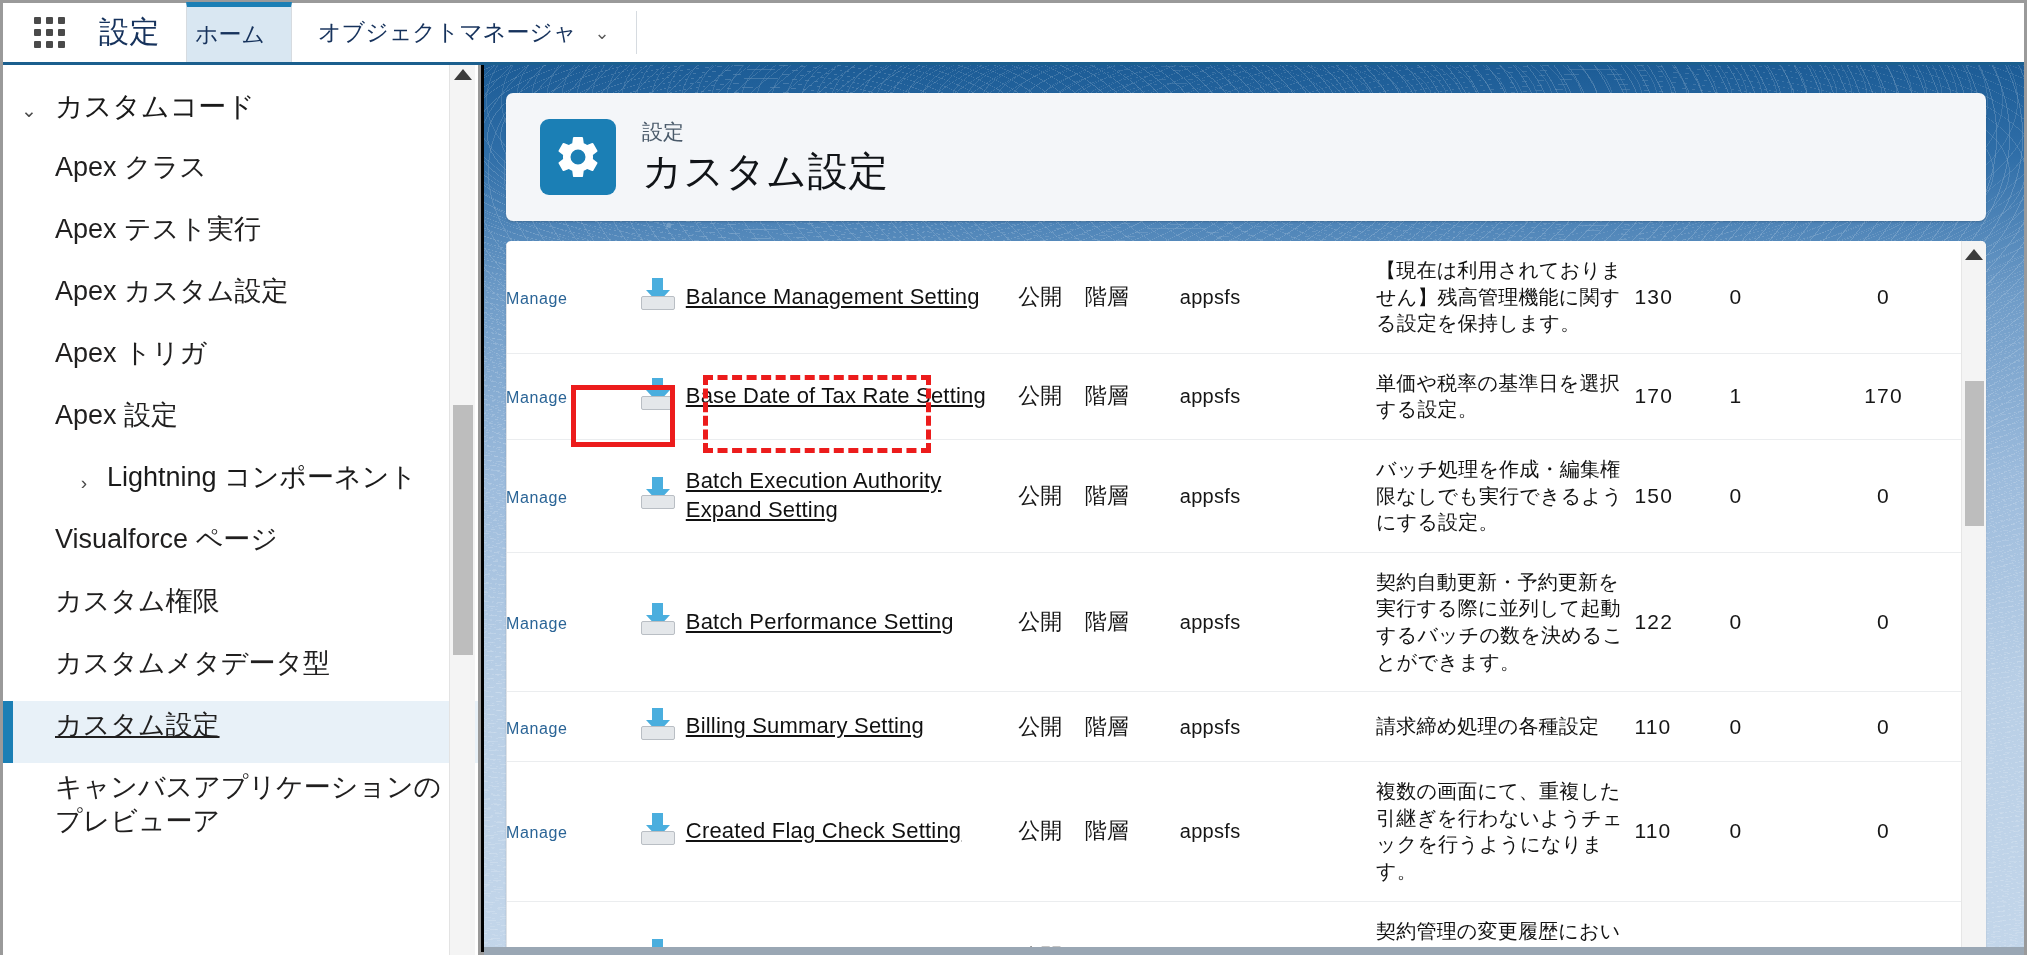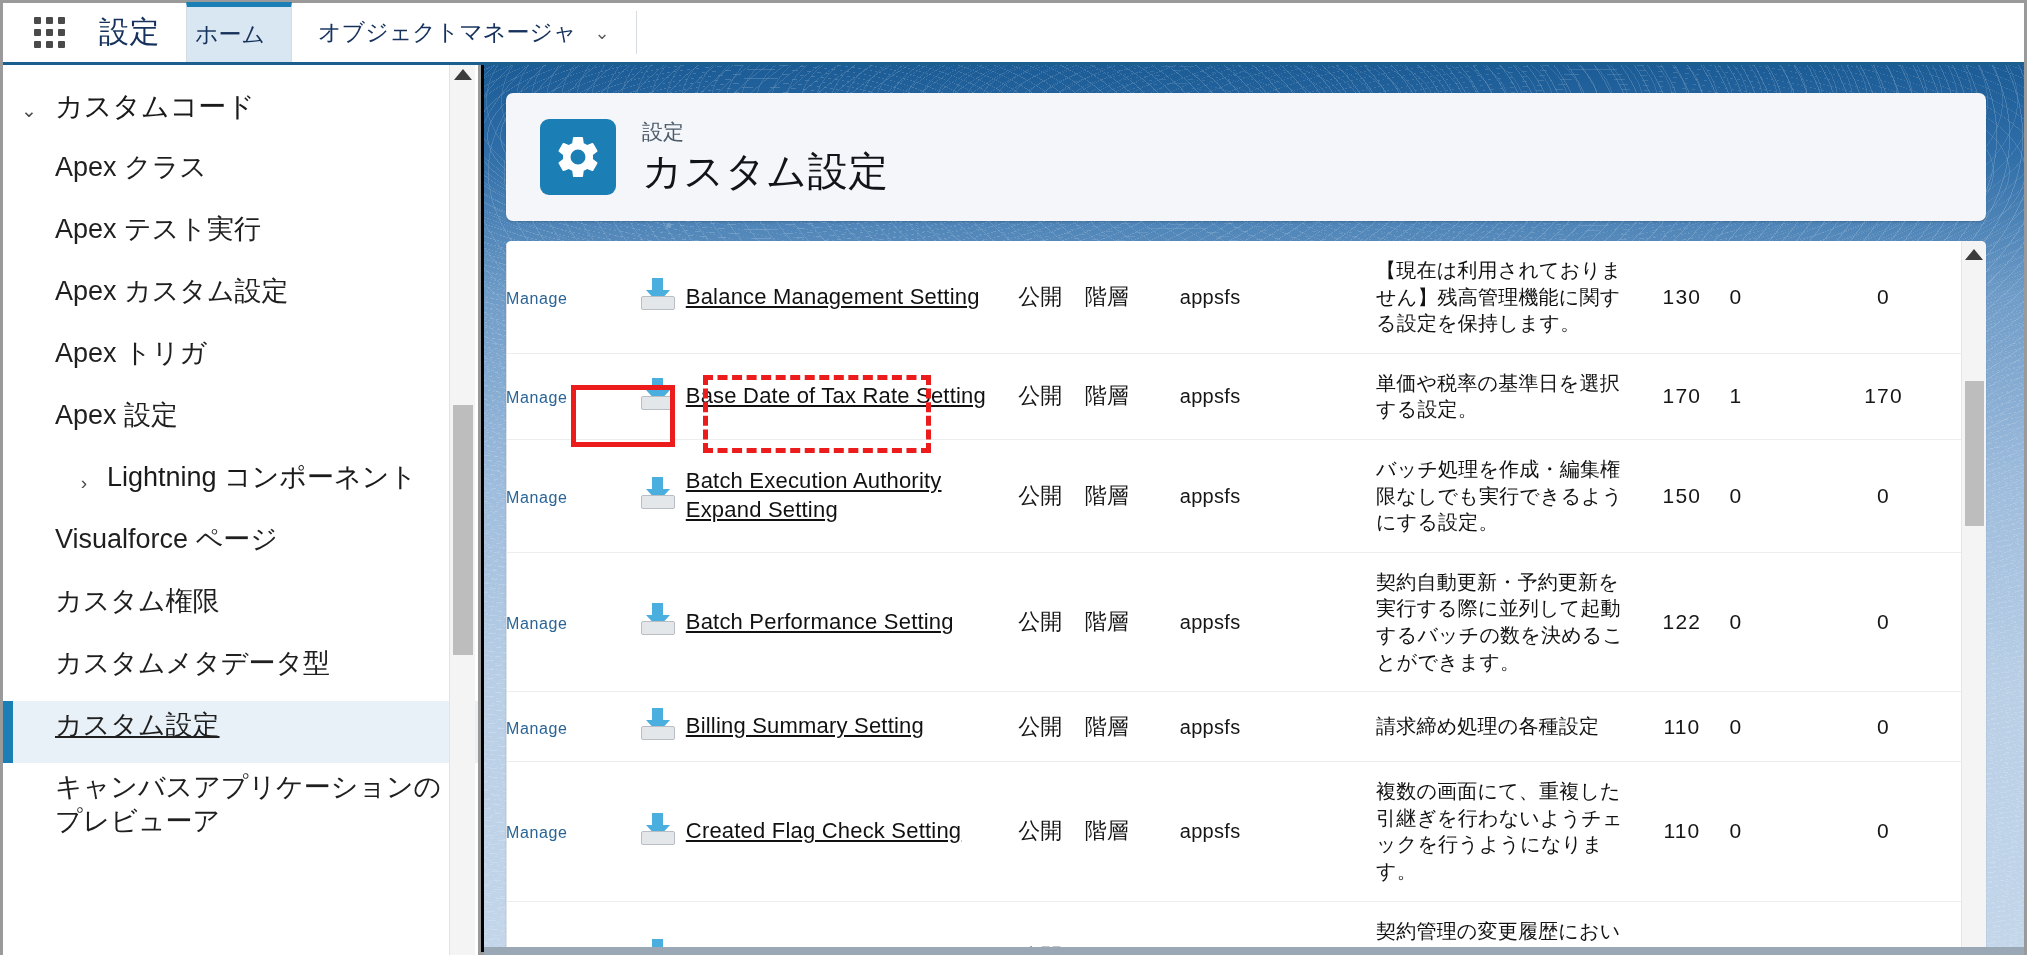--- a/index.html
+++ b/index.html
@@ -248,21 +248,21 @@
     font-size: 21px;
     color: #161616;
   }
   td.c-manage   { width: 120px;  padding-left: 22px; }
   td.c-icon     { width: 54px;   text-align: center; }
   td.c-name     { width: 300px;  padding-right: 16px; }
   td.c-vis      { width: 86px;   text-align: center; padding-left: 6px;}
   td.c-type     { width: 92px; }
   td.c-ns       { width: 190px; }
   td.c-desc     { width: 250px;  padding-right: 10px; }
-  td.c-size     { width: 92px;   text-align: center; }
+  td.c-size     { width: 92px;   text-align: left; }
   td.c-rec      { width: 74px;   text-align: left; padding-left: 14px;}
   td.c-total    { width: 150px;  text-align: center; }
 
   .manage-link {
     color: #2a6496;
     font-size: 16px;
     letter-spacing: 0.6px;
     white-space: nowrap;
   }
   .name-link {

